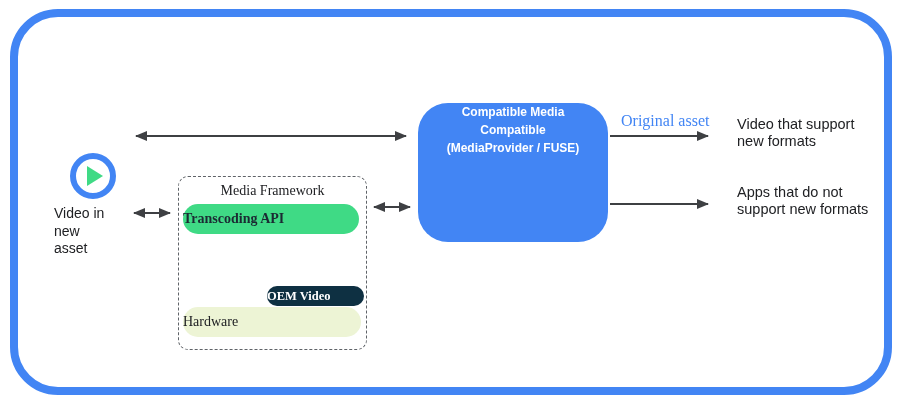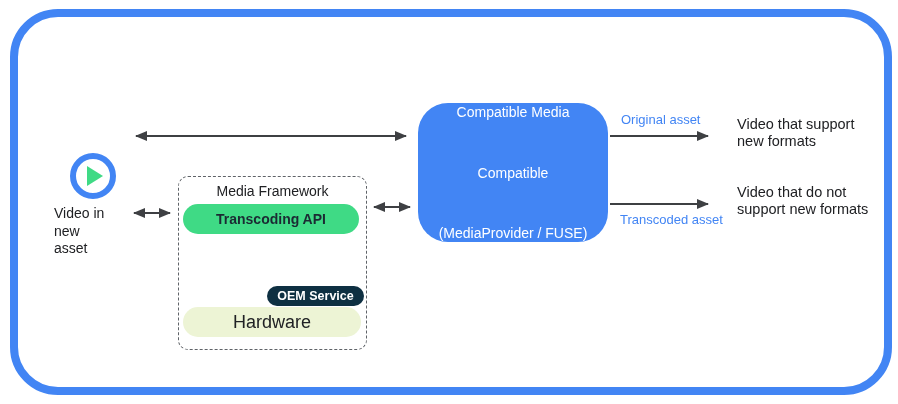--- a/index.html
+++ b/index.html
@@ -45,56 +45,56 @@
     border-bottom:10px solid transparent;
     border-left:16px solid var(--green);
   }
   .video-label{
     position:absolute;left:54px;top:205px;width:74px;
     font-size:14px;line-height:17.5px;color:var(--text);
   }
   
   .mf-box{
     position:absolute;left:178px;top:176px;width:189px;height:174px;
-    border:1.5px dashed #5f6368;border-radius:10px;background:#fff;
+    border:1.5px dashed #5f6368;border-radius:10px;background:#fff;font-family:Liberation Serif, serif;
   }
   .mf-title{
     position:absolute;left:0;top:6px;width:100%;
     text-align:center;font-size:14px;color:var(--text);
   }
   .pill{
-    position:absolute;display:flex;align-items:center;justify-content:center;
+    position:absolute;display:flex;align-items:center;
     font-weight:bold;color:#1B2A33;
   }
   .pill.api{
     left:4px;top:27px;width:176px;height:30px;border-radius:15px;
     background:var(--green);font-size:14px;
   }
   .pill.service{
     left:4px;top:63px;width:178px;height:64px;border-radius:28px;
     background:var(--green);font-size:13.5px;
   }
   .pill.oem{
     left:88px;top:109px;width:97px;height:20px;border-radius:10px;
     background:var(--dark-navy);color:#ffffff;font-size:12.5px;
   }
   .pill.hardware{
     left:4px;top:130px;width:178px;height:30px;border-radius:15px;
-    background:var(--cream);font-weight:normal;font-size:18px;color:var(--text);
+    background:var(--cream);font-weight:normal;font-size:14px;color:var(--text);
   }
   
   .blue-box{
     position:absolute;left:418px;top:103px;width:190px;height:139px;
     border-radius:30px;background:var(--accent-blue);
-    display:flex;flex-direction:column;align-items:center;justify-content:space-between;
-    color:#ffffff;font-weight:normal;font-size:14px;line-height:18px;text-align:center;
+    display:flex;flex-direction:column;align-items:center;justify-content:flex-start;
+    color:#ffffff;font-weight:bold;font-size:12px;line-height:18px;text-align:center;
   }
   
   .asset-label{
-    position:absolute;font-size:13px;color:var(--accent-blue);white-space:nowrap;
+    position:absolute;font-size:16px;color:var(--accent-blue);white-space:nowrap;font-family:Liberation Serif, serif;
   }
   .asset-label.original{left:621px;top:112px;}
   .asset-label.transcoded{left:620px;top:212px;}
   
   .apps{
     position:absolute;left:737px;font-size:14.5px;line-height:17px;color:var(--text);white-space:nowrap;
   }
   .apps.top{top:116px;}
   .apps.bottom{top:184px;}
 </style>
@@ -127,39 +127,38 @@
     <div>new</div>
     <div>asset</div>
   </div>
 
   <div class="mf-box">
     <div class="mf-title">Media Framework</div>
     <div class="pill api">
       <span>Transcoding API</span>
     </div>
     <div class="pill oem">
-      <span>OEM Service</span>
+      <span>OEM Video</span>
     </div>
     <div class="pill hardware">
       <span>Hardware</span>
     </div>
   </div>
 
   <div class="blue-box">
     <div>Compatible Media</div>
     <div>Compatible</div>
     <div>(MediaProvider / FUSE)</div>
   </div>
 
   <div class="asset-label original">Original asset</div>
-  <div class="asset-label transcoded">Transcoded asset</div>
 
   <div class="apps top">
     <div>Video that support</div>
     <div>new formats</div>
   </div>
 
   <div class="apps bottom">
-    <div>Video that do not</div>
+    <div>Apps that do not</div>
     <div>support new formats</div>
   </div>
 
 </div>
 
 </body></html>

